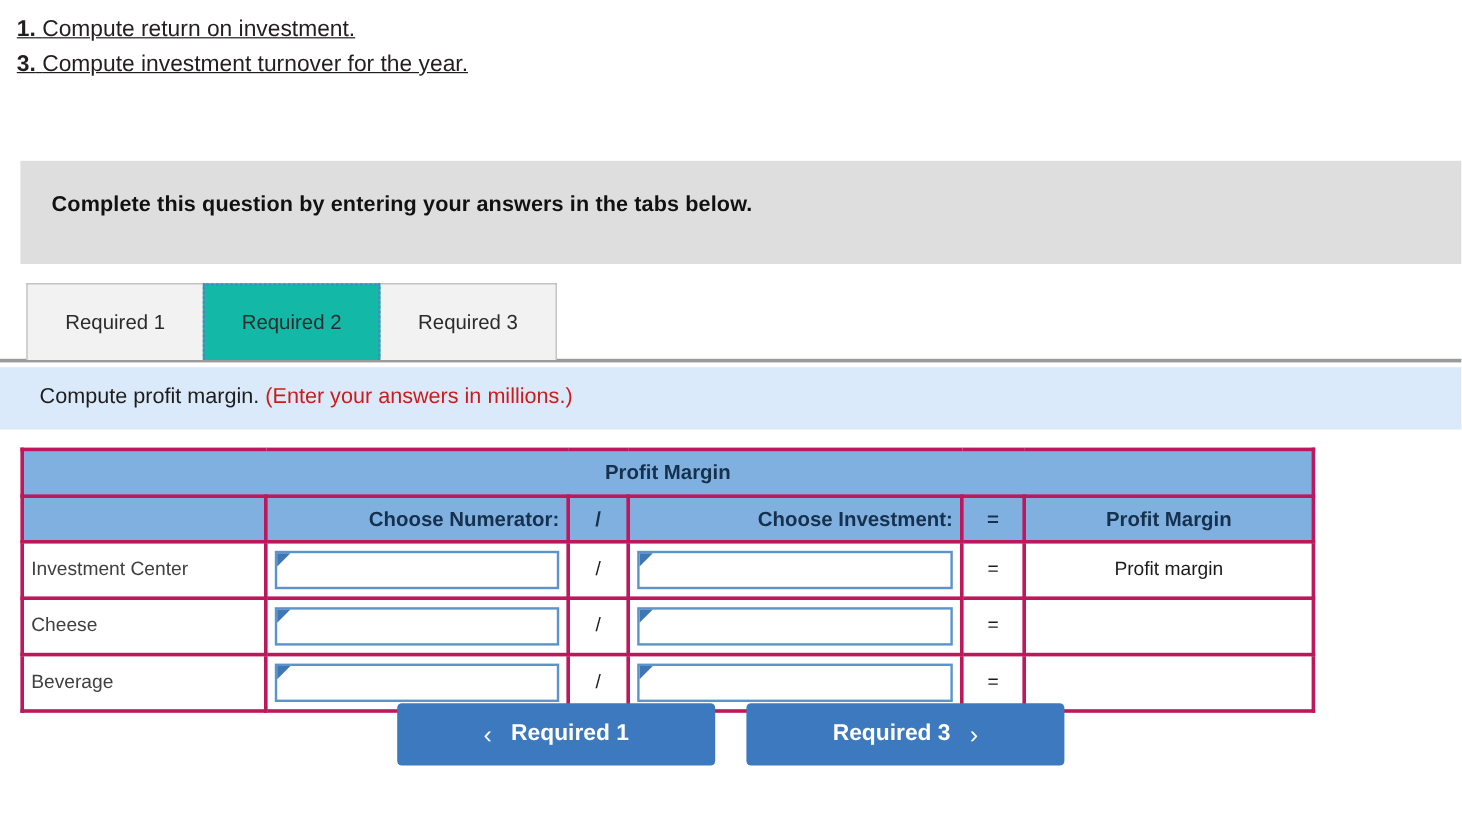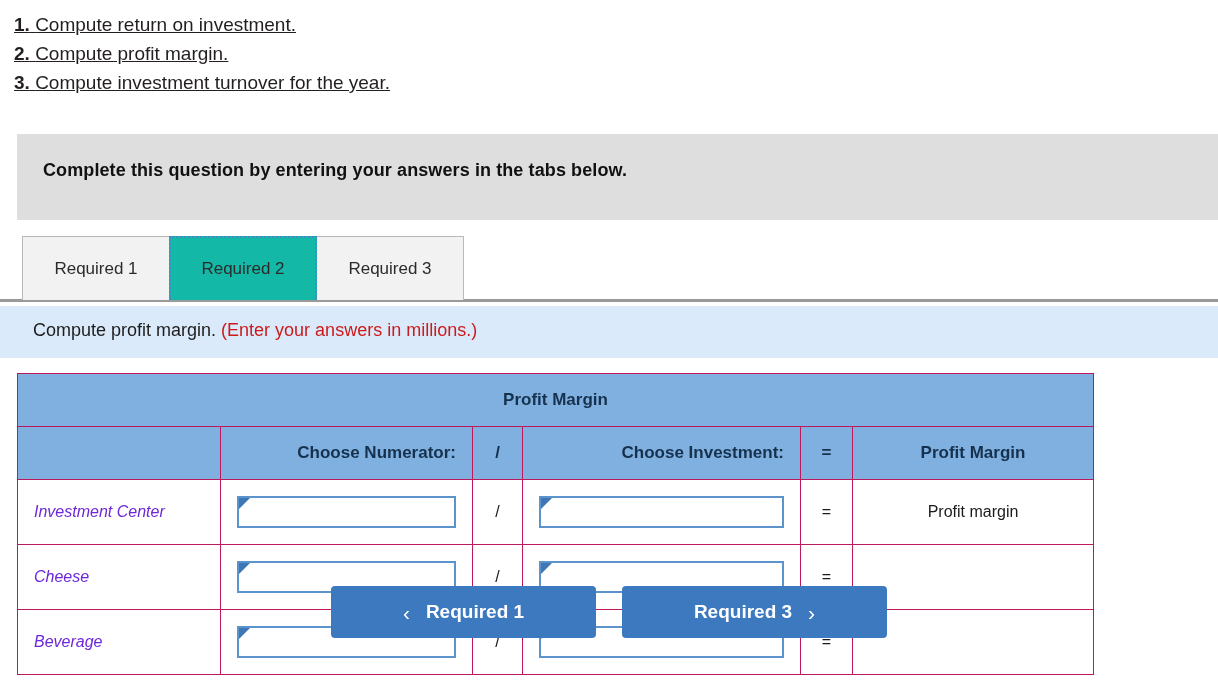--- a/index.html
+++ b/index.html
@@ -128,23 +128,23 @@
     left: 17px;
     top: 373px;
   }
   table.pm {
     border-collapse: collapse;
     table-layout: fixed;
     width: 1076px;
     font-size: 16px;
   }
   table.pm td, table.pm th {
-    border: 1px solid #be185d;
+    border: 3px solid #be185d;
     height: 38px;
-    padding: 16px;
+    padding: 6px;
     box-sizing: border-box;
   }
   .hd {
     background: #80b0e0;
     color: #15314d;
     font-weight: bold;
     font-size: 17px;
   }
   .hd.title-cell {
     text-align: center;
@@ -154,23 +154,22 @@
     text-align: right;
     padding-left: 8px;
   }
   .hd.center {
     text-align: center;
   }
   .rowlabel {
     text-align: left;
     padding-left: 8px;
     font-size: 16px;
-    color: #6d28d9;
-    background: #ffffff;
-    font-style: italic;
+    color: #404040;
+    background: #ffffff;
   }
   .opcell {
     text-align: center;
     font-size: 16px;
     color: #1b1b1b;
     background: #ffffff;
   }
   .valcell {
     text-align: center;
     font-size: 16px;
@@ -242,24 +241,20 @@
 </style>
 </head>
 <body>
 
 <div class="req-list">
   <div class="req-line">
     <span class="req-num">1.</span>
     <span>Compute return on investment.</span>
   </div>
   <div class="req-line">
-    <span class="req-num">2.</span>
-    <span>Compute profit margin.</span>
-  </div>
-  <div class="req-line">
     <span class="req-num">3.</span>
     <span>Compute investment turnover for the year.</span>
   </div>
 </div>
 
 <div class="banner">
   <div class="banner-text">Complete this question by entering your answers in the tabs below.</div>
 </div>
 
 <div class="tabs-wrap">

